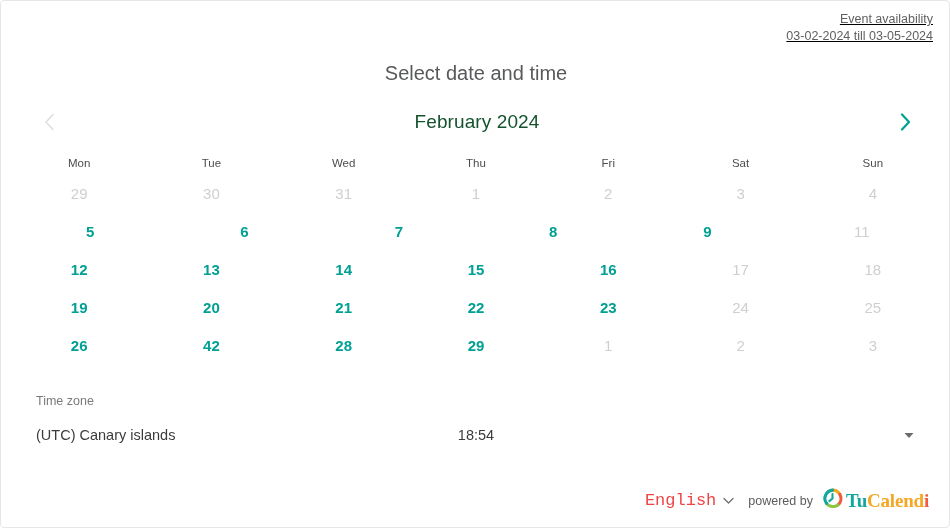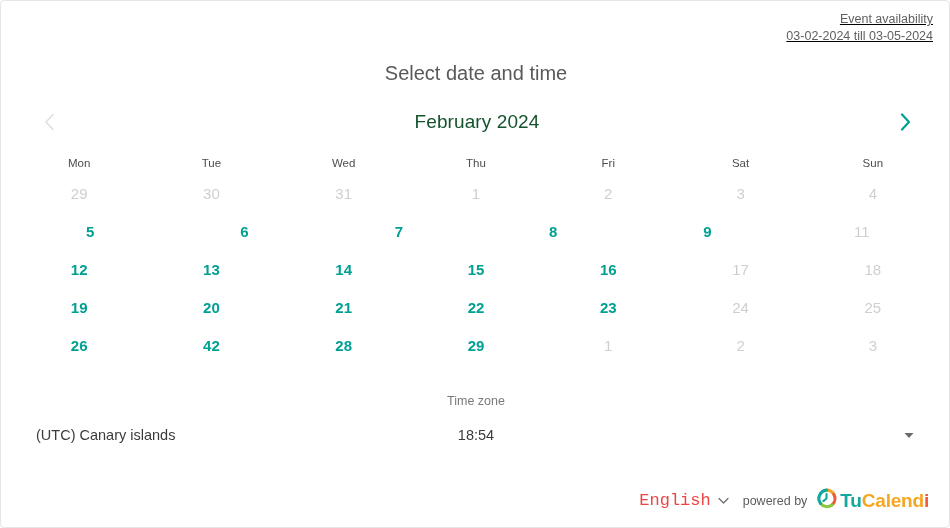--- a/index.html
+++ b/index.html
@@ -134,21 +134,20 @@
     position: absolute;
     top: 393px;
     left: 35px;
     width: 880px;
   }
   .timezone-label {
     font-size: 12.5px;
     color: #7a7a7a;
     display: block;
     margin-bottom: 16px;
-    text-align: center;
   }
   .timezone-row {
     position: relative;
     display: flex;
     align-items: center;
     height: 22px;
   }
   .timezone-value {
     font-size: 14.5px;
     color: #3b3b3b;
@@ -200,20 +199,21 @@
     display: flex;
     align-items: center;
     gap: 3px;
   }
   .brand-mark { display: block; }
   .brand-text {
     font-size: 19px;
     font-weight: 700;
     letter-spacing: -0.2px;
     line-height: 19px;
+    font-family: Liberation Serif, serif;
   }
   .brand-tu    { color: #13a89e; }
   .brand-calend{ color: #f5a623; }
   .brand-i     { color: #ef5b3c; }
 </style>
 </head>
 <body>
 
 <div class="booking-card">
 

